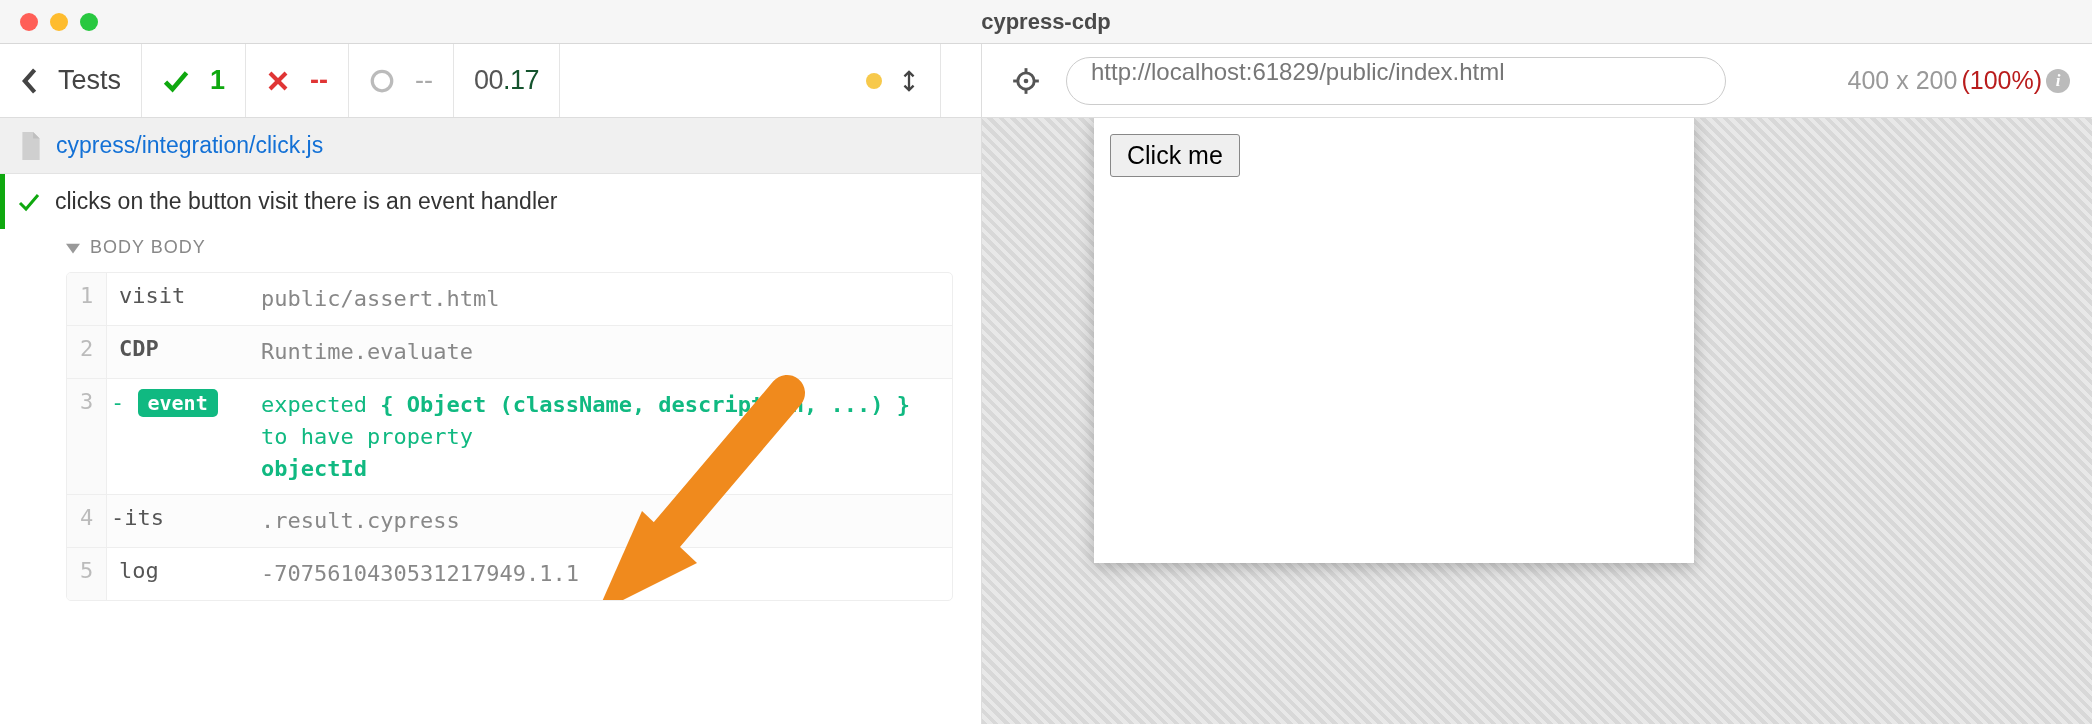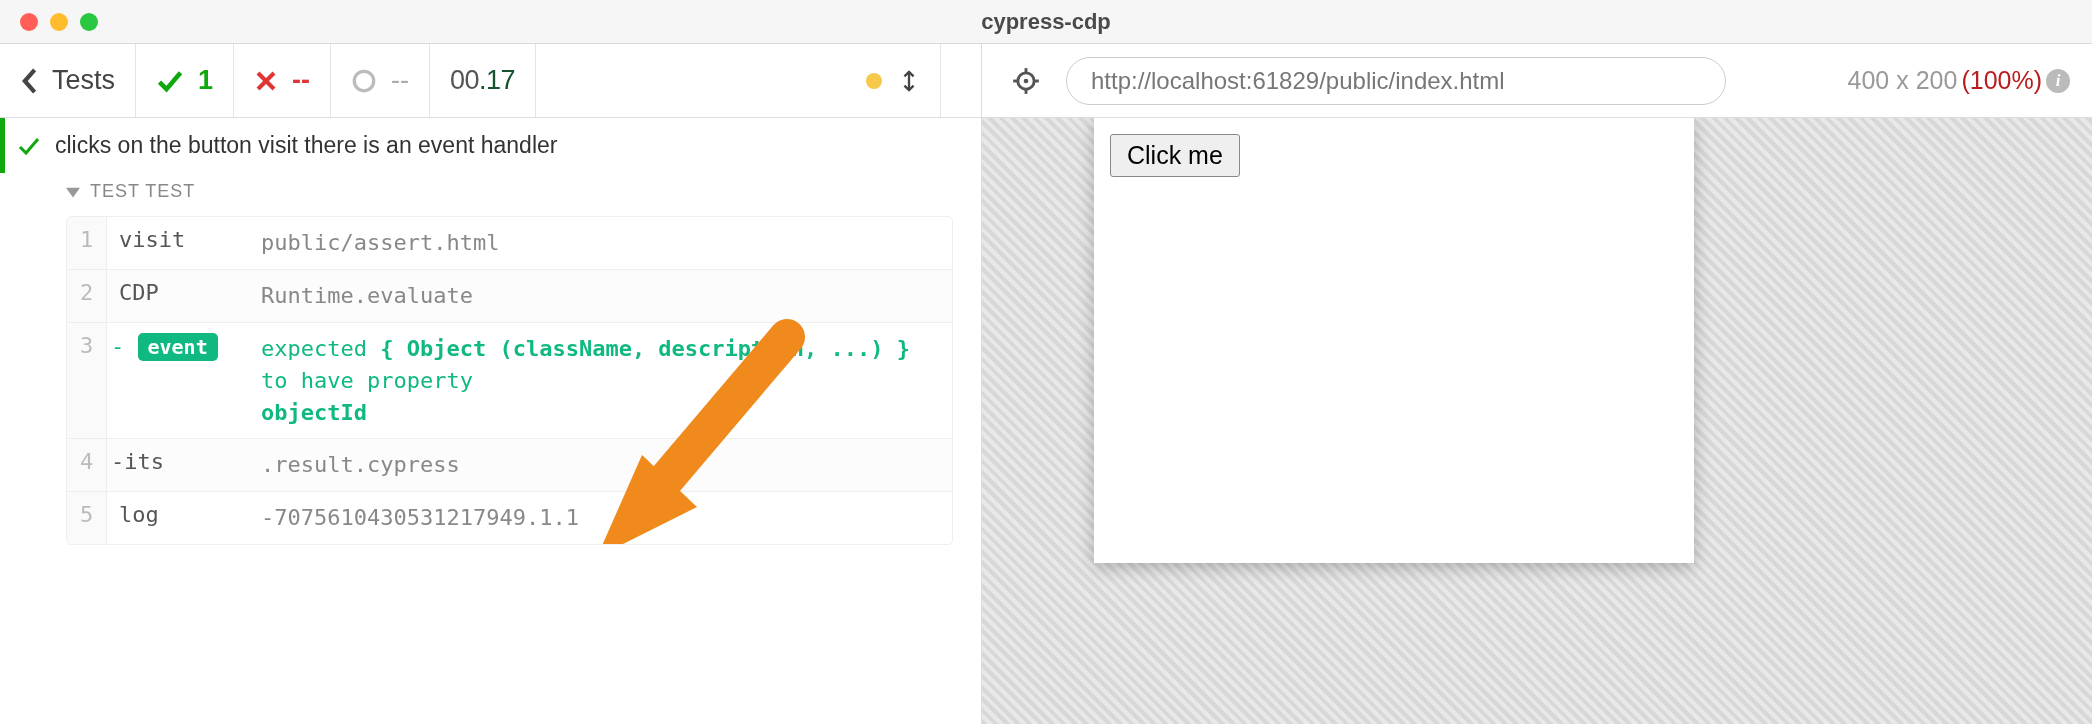--- a/index.html
+++ b/index.html
@@ -13,21 +13,21 @@
   .tl.red{background:#ff5f57;} .tl.yellow{background:#febc2e;} .tl.green{background:#28c840;}
   .titlebar-title { flex:1; text-align:center; font-size:22px; font-weight:600; color:#4a4a4a; }
 
   .main { display:flex; height: calc(100% - 44px); }
 
   
   .reporter { width: 982px; display:flex; flex-direction:column; border-right:1px solid #ddd; background:#fff; }
 
   
   .toolbar { height:74px; display:flex; align-items:stretch; border-bottom:1px solid #ddd; background:#fff; }
-  .tb-cell { display:flex; align-items:center; justify-content:center; border-right:1px solid #e5e5e5; padding:0 20px; font-size:27px; color:#555; gap:14px; cursor:pointer; }
+  .tb-cell { display:flex; align-items:center; justify-content:center; border-right:1px solid #e5e5e5; padding:0 20px; font-size:27px; color:#555; gap:20px; cursor:pointer; }
   .tb-cell.back { color:#444; font-weight:400; }
   .tb-cell.back svg { width:18px; height:28px; }
   .chev-left { stroke:#444; stroke-width:3; fill:none; }
   .pass-count { color:#0fa80f; font-weight:700; }
   .pass-count svg{width:28px;height:28px;}
   .fail-count { color:#e03535; font-weight:700; }
   .fail-count svg{width:24px;height:24px;}
   .pending-count { color:#aaa; font-weight:400; }
   .pending-count svg{width:26px;height:26px;}
   .duration { color:#555; font-weight:400; letter-spacing:-0.5px; }
@@ -64,21 +64,21 @@
 
   
   .arrow-wrap{position:absolute; left:490px; top:90px; pointer-events:none;}
   .arrow-wrap svg{width:280px;height:280px;}
 
   
   .aut { flex:1; display:flex; flex-direction:column; position:relative; }
   .aut-toolbar{height:74px;display:flex;align-items:center;gap:18px;padding:0 22px;border-bottom:1px solid #ddd;}
   .selector-btn{width:44px;height:44px;display:flex;align-items:center;justify-content:center;border-radius:6px;cursor:pointer;}
   .selector-btn svg{width:28px;height:28px;fill:#555;}
-  .url-pill{flex:0 0 660px;height:48px;border:1px solid #ccc;border-radius:24px;display:flex;align-items:center;padding:0 24px;background:#fff;}
+  .url-pill{flex:0 0 660px;height:48px;border:1px solid #ccc;border-radius:24px;display:flex;align-items:flex-start;padding:0 24px;background:#fff;}
   .url-pill span{color:#777;font-size:24px;}
   .viewport-text{margin-left:auto;color:#999;font-size:25px;display:flex;align-items:center;gap:4px;}
   .viewport-text .pct{color:#b91c1c;}
   .info-icon{width:24px;height:24px;border-radius:50%;background:#bbb;color:#fff;display:inline-flex;align-items:center;justify-content:center;font-size:17px;font-weight:700;font-style:italic;font-family:Georgia,serif;}
 
   .aut-body{flex:1; position:relative; background: repeating-linear-gradient(45deg,#d8d8d8 0 4px,#e8e8e8 4px 8px); overflow:hidden;}
   .iframe-shadow{position:absolute;left:112px;top:0;width:600px;height:445px;background:#fff;box-shadow:0 4px 16px rgba(0,0,0,0.25);}
   .click-btn{position:absolute;left:16px;top:16px;font-size:25px;padding:4px 16px;background:#efefef;border:1px solid #888;border-radius:3px;line-height:1.3;}
 </style>
 </head>
@@ -136,46 +136,53 @@
         </svg>
       </div>
       <div class="tb-cell" style="border-right:none">
         <svg viewBox="0 0 24 24">
           <path d="M20 12a8 8 0 1 1-3-6.2" fill="none" stroke="#444" stroke-width="3"></path>
           <polygon points="20,2 20,10 12,7" fill="#444"></polygon>
         </svg>
       </div>
     </div>
 
+    <div class="spec-bar">
+      <svg viewBox="0 0 20 26">
+          <path d="M2 0h10l6 6v20H2z" fill="#cfcfcf"></path>
+          <path d="M12 0v6h6" fill="#bfbfbf"></path>
+        </svg>
+      <span class="spec-name">cypress/integration/click.js</span>
+    </div>
 
     <div class="test-row">
       <svg viewBox="0 0 24 24">
           <polyline points="3,13 9,19 21,5"></polyline>
         </svg>
       <span class="test-title">clicks on the button visit there is an event handler</span>
     </div>
 
     <div class="test-body-hdr">
       <svg viewBox="0 0 10 10">
           <polygon points="0,2 10,2 5,9"></polygon>
         </svg>
-      <span>TEST TEST</span>
+      <span>BODY BODY</span>
     </div>
 
     <div class="cmd-list mono">
 
       <div class="cmd-row">
         <div class="cmd-num">1</div>
         <div class="cmd-name">visit</div>
         <div class="cmd-msg">public/assert.html</div>
       </div>
 
       <div class="cmd-row alt">
         <div class="cmd-num">2</div>
-        <div class="cmd-name" style="font-weight:400">CDP</div>
+        <div class="cmd-name" style="font-weight:700">CDP</div>
         <div class="cmd-msg">Runtime.evaluate</div>
       </div>
 
       <div class="cmd-row">
         <div class="cmd-num">3</div>
         <div class="cmd-name indent">
           <span class="green-txt">-</span>
           <span class="assert-badge">event</span>
         </div>
         <div class="cmd-msg">

